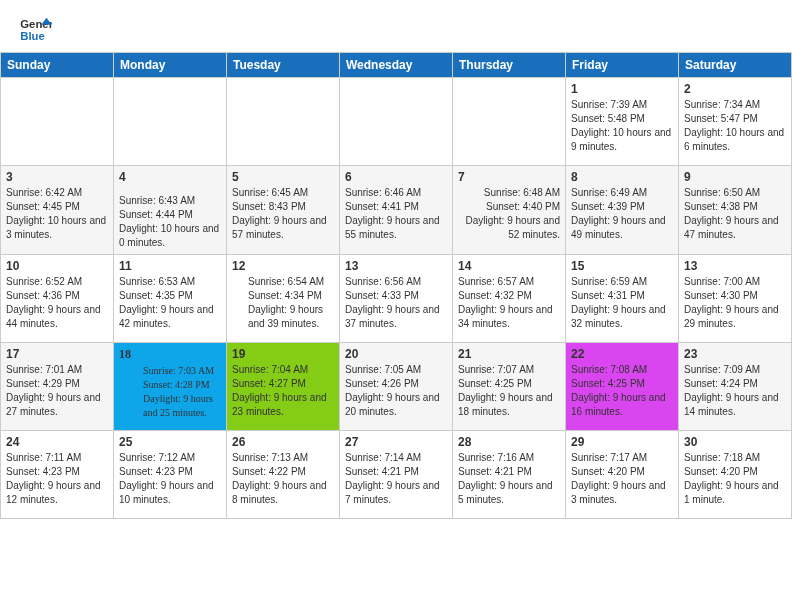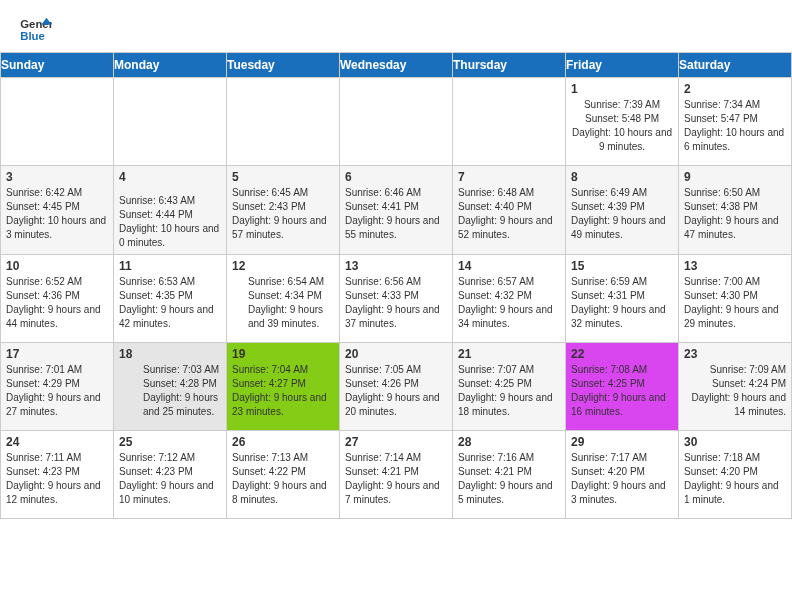--- a/index.html
+++ b/index.html
@@ -40,21 +40,21 @@
     .calendar {
       width: 100%;
       border-collapse: collapse;
       table-layout: fixed;
     }
     .calendar th {
       background: #1a6fbd;
       color: #fff;
       font-size: 12px;
       font-weight: bold;
-      padding: 5px 0;
+      padding: 5px 6px;
       text-align: left;
       border: 1px solid #ccc;
     }
     .calendar td {
       vertical-align: top;
       border: 1px solid #ccc;
       padding: 4px 5px;
       height: 90px;
       font-size: 10px;
       color: #333;
@@ -109,21 +109,21 @@
   </thead>
   <tbody id="calendar-body">
   <tr class="week-row">
         <td class="empty-cell"></td>
         <td class="empty-cell"></td>
         <td class="empty-cell"></td>
         <td class="empty-cell"></td>
         <td class="empty-cell"></td>
         <td>
           <div class="day-number">1</div>
-          <div class="day-info" style="white-space: pre-wrap; text-align: center;">Sunrise: 7:39 AM
+          <div class="day-info" style="white-space: pre-wrap;">Sunrise: 7:39 AM
 Sunset: 5:48 PM
 Daylight: 10 hours and 9 minutes.</div>
         </td>
         <td>
           <div class="day-number">2</div>
           <div class="day-info" style="white-space: pre-wrap;">Sunrise: 7:34 AM
 Sunset: 5:47 PM
 Daylight: 10 hours and 6 minutes.</div>
         </td>
       </tr>
@@ -136,32 +136,32 @@
         </td>
         <td style="background: rgb(245, 245, 245);">
           <div class="day-number">4</div>
           <div class="day-info" style="white-space: pre-wrap; margin-top: 10px;">Sunrise: 6:43 AM
 Sunset: 4:44 PM
 Daylight: 10 hours and 0 minutes.</div>
         </td>
         <td style="background: rgb(245, 245, 245);">
           <div class="day-number">5</div>
           <div class="day-info" style="white-space: pre-wrap;">Sunrise: 6:45 AM
-Sunset: 2:43 PM
+Sunset: 8:43 PM
 Daylight: 9 hours and 57 minutes.</div>
         </td>
         <td style="background: rgb(245, 245, 245);">
           <div class="day-number">6</div>
           <div class="day-info" style="white-space: pre-wrap;">Sunrise: 6:46 AM
 Sunset: 4:41 PM
 Daylight: 9 hours and 55 minutes.</div>
         </td>
         <td style="background: rgb(245, 245, 245);">
           <div class="day-number">7</div>
-          <div class="day-info" style="white-space: pre-wrap;">Sunrise: 6:48 AM
+          <div class="day-info" style="white-space: pre-wrap; text-align: right;">Sunrise: 6:48 AM
 Sunset: 4:40 PM
 Daylight: 9 hours and 52 minutes.</div>
         </td>
         <td style="background: rgb(245, 245, 245);">
           <div class="day-number">8</div>
           <div class="day-info" style="white-space: pre-wrap;">Sunrise: 6:49 AM
 Sunset: 4:39 PM
 Daylight: 9 hours and 49 minutes.</div>
         </td>
         <td style="background: rgb(245, 245, 245);">
@@ -215,21 +215,21 @@
 Daylight: 9 hours and 29 minutes.</div>
         </td>
       </tr>
       <tr class="week-row">
         <td style="background: rgb(245, 245, 245);">
           <div class="day-number">17</div>
           <div class="day-info" style="white-space: pre-wrap;">Sunrise: 7:01 AM
 Sunset: 4:29 PM
 Daylight: 9 hours and 27 minutes.</div>
         </td>
-        <td style="background: #e5e5e5;">
+        <td style="background: #0ea5e9; font-family: Liberation Serif, serif;">
           <div class="day-number">18</div>
           <div class="day-info" style="white-space: pre-wrap; margin-left: 24px;">Sunrise: 7:03 AM
 Sunset: 4:28 PM
 Daylight: 9 hours and 25 minutes.</div>
         </td>
         <td style="background: #84cc16;">
           <div class="day-number">19</div>
           <div class="day-info" style="white-space: pre-wrap;">Sunrise: 7:04 AM
 Sunset: 4:27 PM
 Daylight: 9 hours and 23 minutes.</div>
@@ -247,21 +247,21 @@
 Daylight: 9 hours and 18 minutes.</div>
         </td>
         <td style="background: #d946ef;">
           <div class="day-number">22</div>
           <div class="day-info" style="white-space: pre-wrap;">Sunrise: 7:08 AM
 Sunset: 4:25 PM
 Daylight: 9 hours and 16 minutes.</div>
         </td>
         <td style="background: rgb(245, 245, 245);">
           <div class="day-number">23</div>
-          <div class="day-info" style="white-space: pre-wrap; text-align: right;">Sunrise: 7:09 AM
+          <div class="day-info" style="white-space: pre-wrap;">Sunrise: 7:09 AM
 Sunset: 4:24 PM
 Daylight: 9 hours and 14 minutes.</div>
         </td>
       </tr>
       <tr class="week-row">
         <td>
           <div class="day-number">24</div>
           <div class="day-info" style="white-space: pre-wrap;">Sunrise: 7:11 AM
 Sunset: 4:23 PM
 Daylight: 9 hours and 12 minutes.</div>

